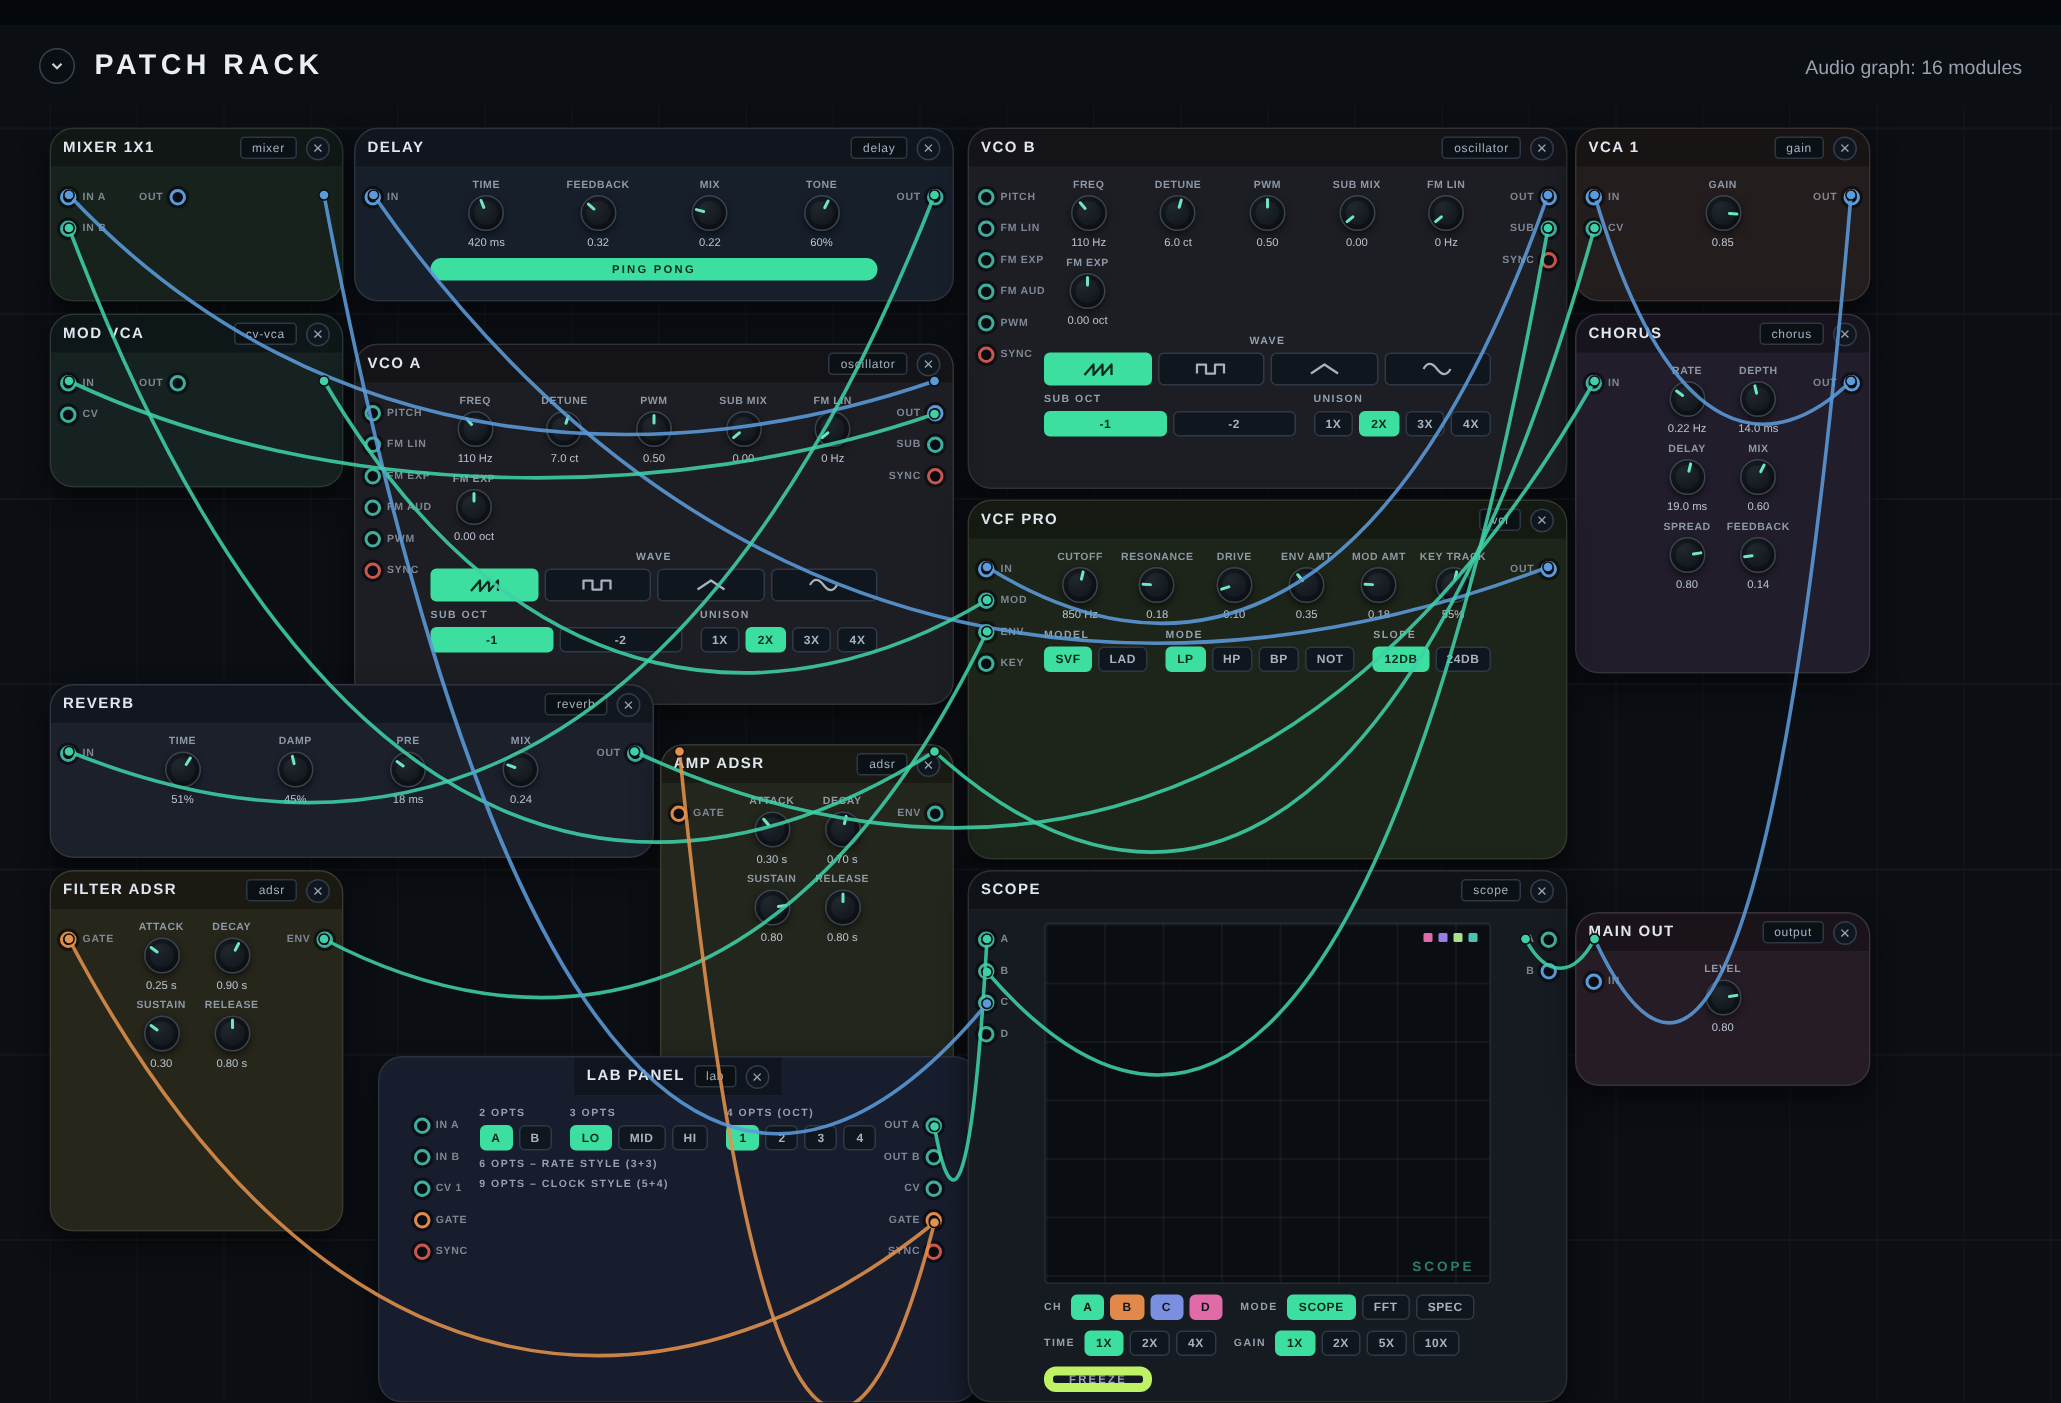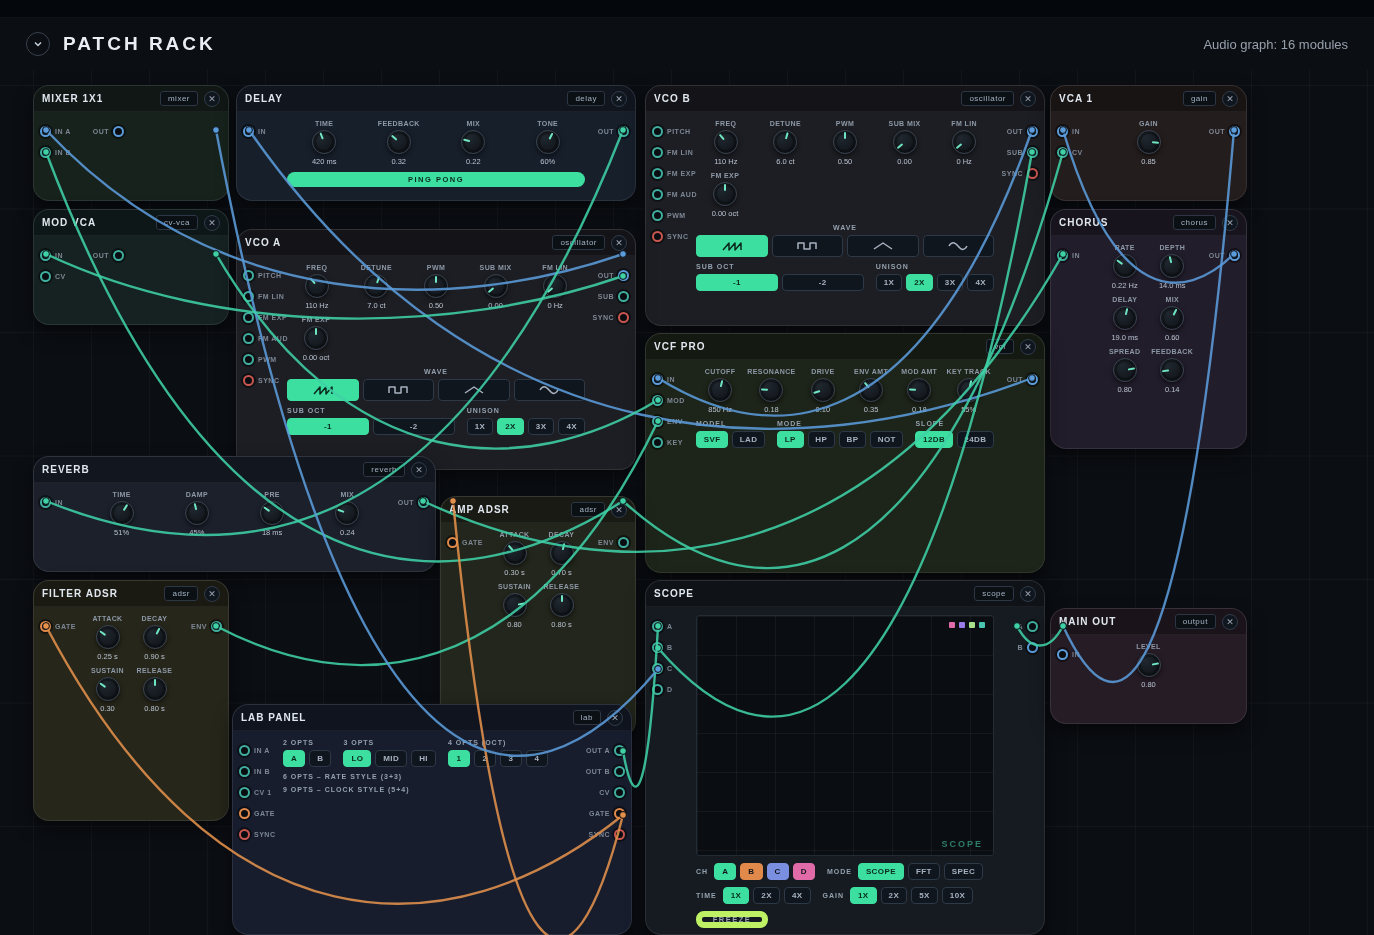--- a/index.html
+++ b/index.html
@@ -985,21 +985,21 @@
           </div>
         </div>
         <div class="ports right">
           <div class="port-row output">
             <span class="port-label">ENV</span>
             <span class="port-jack" style="border-color: rgb(63, 174, 159);"></span>
           </div>
         </div>
       </div>
     </section>
-    <section class="module" style="left: 232px; top: 704px; width: 400px; height: 231px; background: rgb(23, 29, 45);">
+    <section class="module" style="left: 252px; top: 704px; width: 400px; height: 231px; background: rgb(23, 29, 45); align-items: center;">
       <div class="mod-head">
         <span class="mod-title">LAB PANEL</span>
         <span class="mod-tag">lab</span>
         <button class="mod-close">
           <span class="mod-close-x">✕</span>
         </button>
       </div>
       <div class="mod-body">
         <div class="ports left">
           <div class="port-row input">

